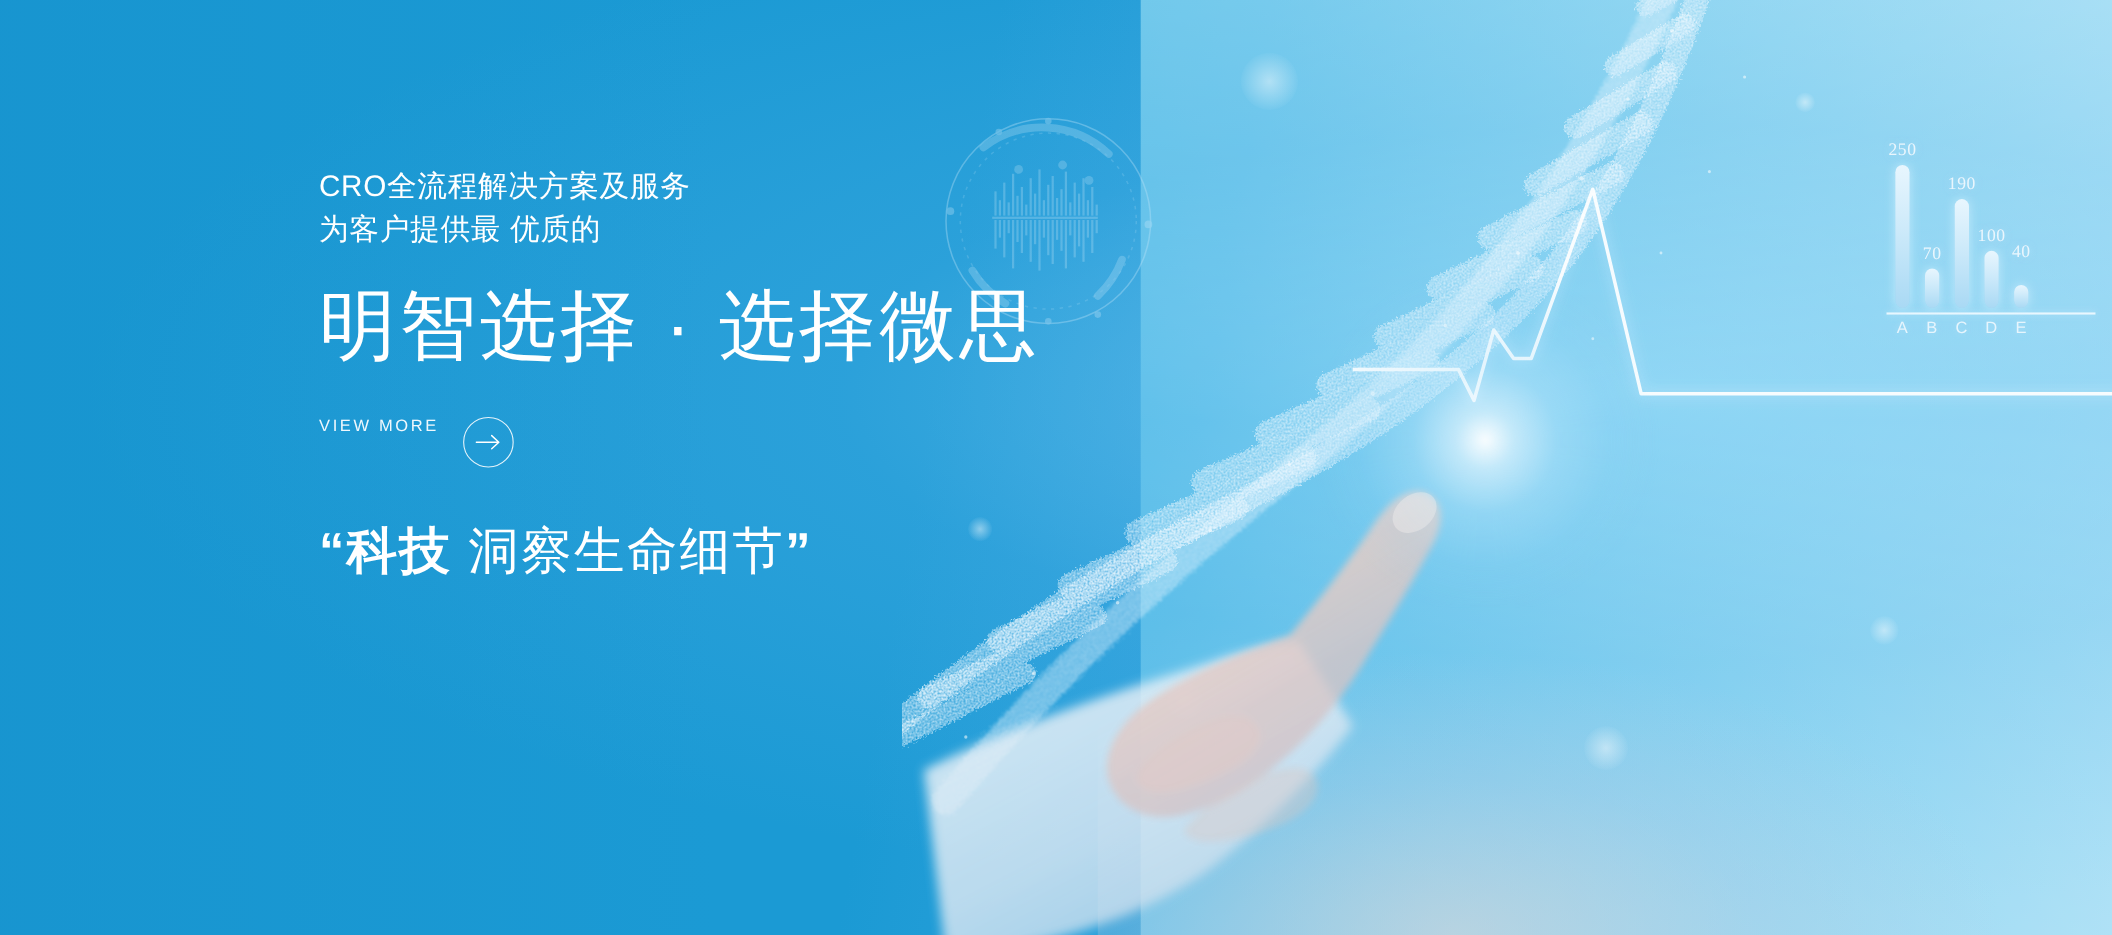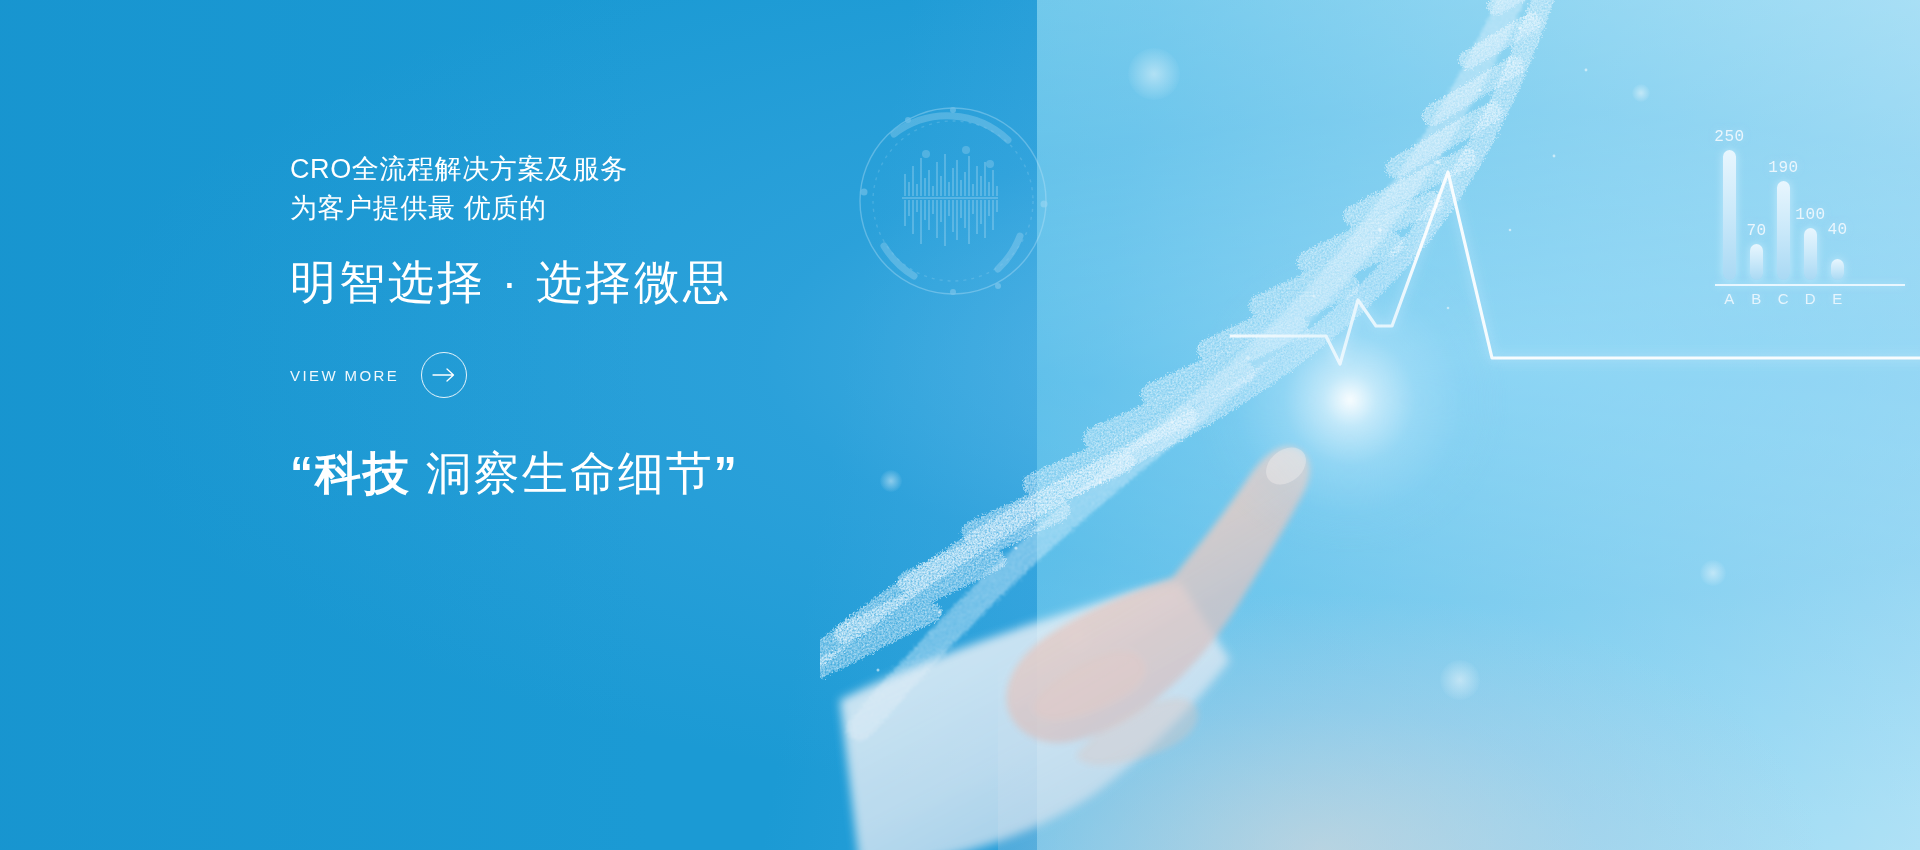--- a/index.html
+++ b/index.html
@@ -56,21 +56,21 @@
   .ecg-wrap svg { width:100%; height:100%; display:block; }
 
   
   .chart-wrap { position:absolute; left:1715px; top:150px; width:190px; height:185px; }
   .chart-plot { position:relative; height:130px; display:flex; align-items:flex-end; gap:14px; padding:0 8px; }
   .bar-col { position:relative; width:13px; display:flex; flex-direction:column; justify-content:flex-end; align-items:center; height:100%; }
   .bar-val {
     position:absolute; width:46px; text-align:center; left:50%; transform:translateX(-50%);
     font-size:16px; color:#eaf6fd; letter-spacing:0.5px;
     text-shadow:0 0 8px rgba(180,225,250,0.85);
-    font-family:Liberation Mono, monospace;
+    font-family:Liberation Serif, serif;
   }
   .bar-rect {
     width:13px; border-radius:7px;
     background:linear-gradient(180deg,#e8f6fe 0%, #cdeafa 45%, #a9d9f4 100%);
     box-shadow:0 0 10px rgba(210,240,255,0.75);
   }
   .chart-axis { height:2px; background:rgba(240,250,255,0.92); box-shadow:0 0 7px rgba(200,235,255,0.8); margin-top:4px; }
   .chart-labels { display:flex; gap:14px; padding:4px 8px 0; }
   .chart-lab {
     width:13px; text-align:center; font-size:15px; color:#e6f5fd; letter-spacing:0.5px;
@@ -82,25 +82,25 @@
   .hud svg { width:100%; height:100%; display:block; }
 
   
   .copy { position:absolute; left:290px; top:150px; width:780px; color:#ffffff; }
 
   .subtitle { font-size:27px; line-height:1.46; font-weight:400; letter-spacing:0.6px; color:#ffffff; }
   .subtitle .ln { display:block; white-space:pre; }
 
   .headline {
     margin-top:28px;
-    font-size:46px; line-height:1.12; font-weight:400; letter-spacing:3px;
+    font-size:70px; line-height:1.12; font-weight:400; letter-spacing:3px;
     color:#ffffff; white-space:pre;
   }
 
-  .viewmore { margin-top:44px; display:flex; align-items:center; gap:22px; cursor:pointer; width:max-content; }
+  .viewmore { margin-top:44px; display:flex; align-items:flex-start; gap:22px; cursor:pointer; width:max-content; }
   .viewmore-label { font-size:15px; letter-spacing:2.4px; color:#f0f8fd; font-weight:400; }
   .viewmore-circle {
     width:46px; height:46px; border-radius:50%;
     border:1px solid rgba(255,255,255,0.88);
     display:flex; align-items:center; justify-content:center;
   }
   .viewmore-circle svg { display:block; }
 
   .quote {
     margin-top:50px;

